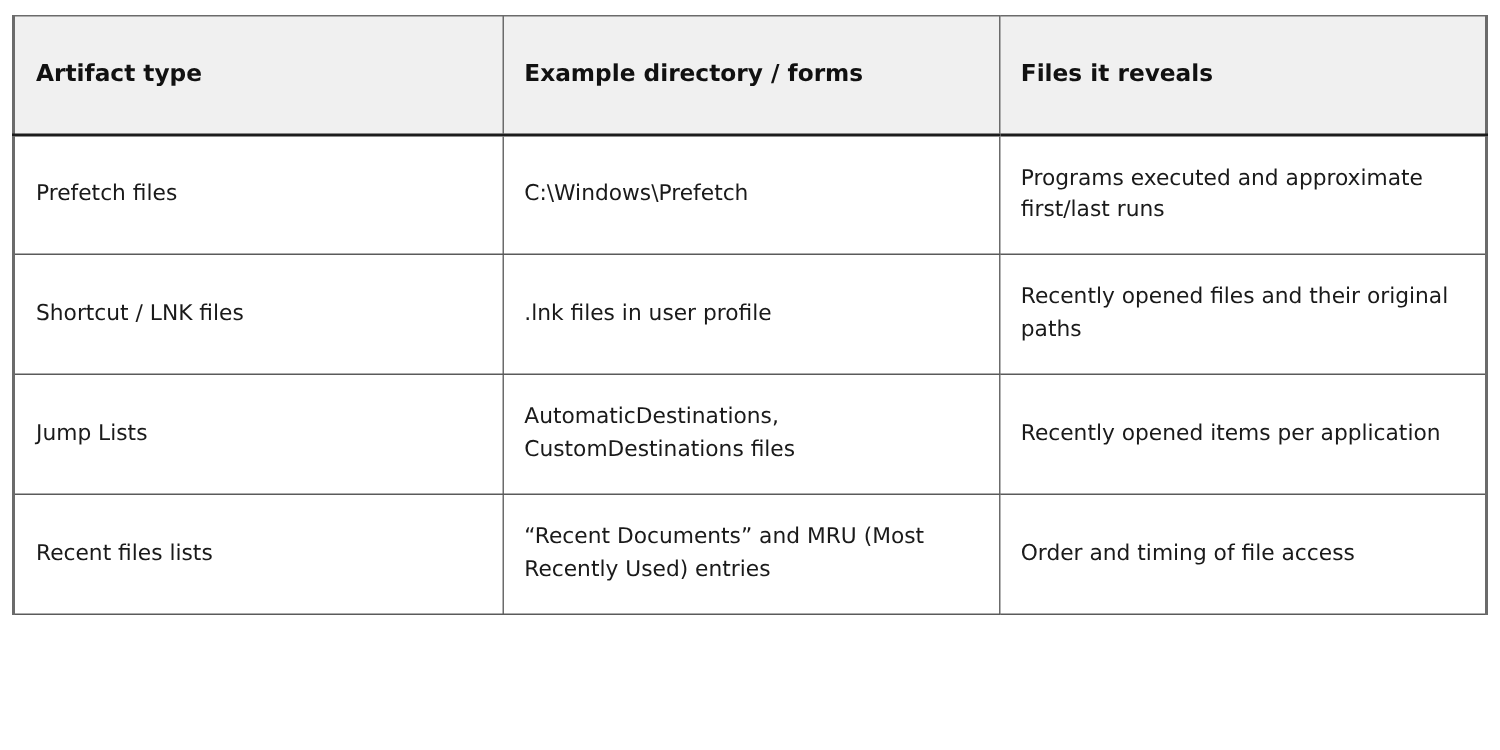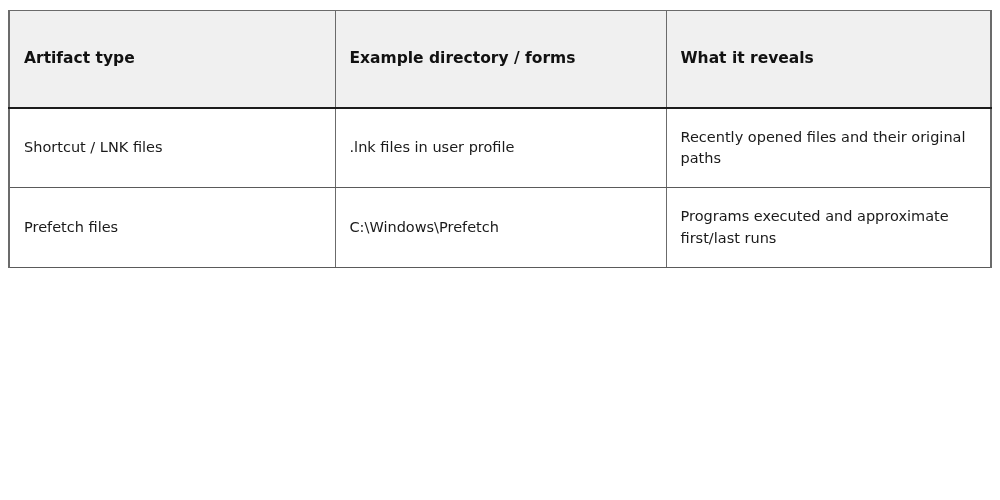--- a/index.html
+++ b/index.html
@@ -40,21 +40,21 @@
 
   thead th {
     background: #f0f0f0;
     font-weight: bold;
     font-size: 15.5px;
     line-height: 1.35;
     color: #111111;
     text-align: left;
     vertical-align: middle;
     padding: 10px 14px;
-    height: 97px;
+    height: 79px;
     box-sizing: border-box;
     border-left: 1.5px solid #6b6b6b;
     border-right: 1.5px solid #6b6b6b;
     border-top: 1.5px solid #6b6b6b;
     border-bottom: 2px solid #1c1c1c;
   }
   thead th.first-col { border-left: 2px solid #6b6b6b; }
   thead th.last-col  { border-right: 2px solid #6b6b6b; }
 
   tbody td {
@@ -95,42 +95,64 @@
     </colgroup>
     <thead>
       <tr class="header-row">
         <th class="first-col">
           <span class="cell-text">Artifact type</span>
         </th>
         <th>
           <span class="cell-text">Example directory / forms</span>
         </th>
         <th class="last-col">
-          <span class="cell-text">What it reveals</span>
+          <span class="cell-text">Files it reveals</span>
         </th>
       </tr>
     </thead>
     <tbody>
+      <tr>
+        <td class="first-col">
+          <span class="cell-text">Prefetch files</span>
+        </td>
+        <td>
+          <span class="cell-text">C:\Windows\Prefetch</span>
+        </td>
+        <td class="last-col">
+          <span class="cell-text">Programs executed and approximate first/last runs</span>
+        </td>
+      </tr>
       <tr>
         <td class="first-col">
           <span class="cell-text">Shortcut / LNK files</span>
         </td>
         <td>
           <span class="cell-text">.lnk files in user profile</span>
         </td>
         <td class="last-col">
           <span class="cell-text">Recently opened files and their original paths</span>
         </td>
       </tr>
       <tr>
         <td class="first-col">
-          <span class="cell-text">Prefetch files</span>
+          <span class="cell-text">Jump Lists</span>
         </td>
         <td>
-          <span class="cell-text">C:\Windows\Prefetch</span>
+          <span class="cell-text">AutomaticDestinations, CustomDestinations files</span>
         </td>
         <td class="last-col">
-          <span class="cell-text">Programs executed and approximate first/last runs</span>
+          <span class="cell-text">Recently opened items per application</span>
+        </td>
+      </tr>
+      <tr>
+        <td class="first-col">
+          <span class="cell-text">Recent files lists</span>
+        </td>
+        <td>
+          <span class="cell-text">“Recent Documents” and MRU (Most Recently Used) entries</span>
+        </td>
+        <td class="last-col">
+          <span class="cell-text">Order and timing of file access</span>
         </td>
       </tr>
     </tbody>
   </table>
 </div>
 
 </body></html>

